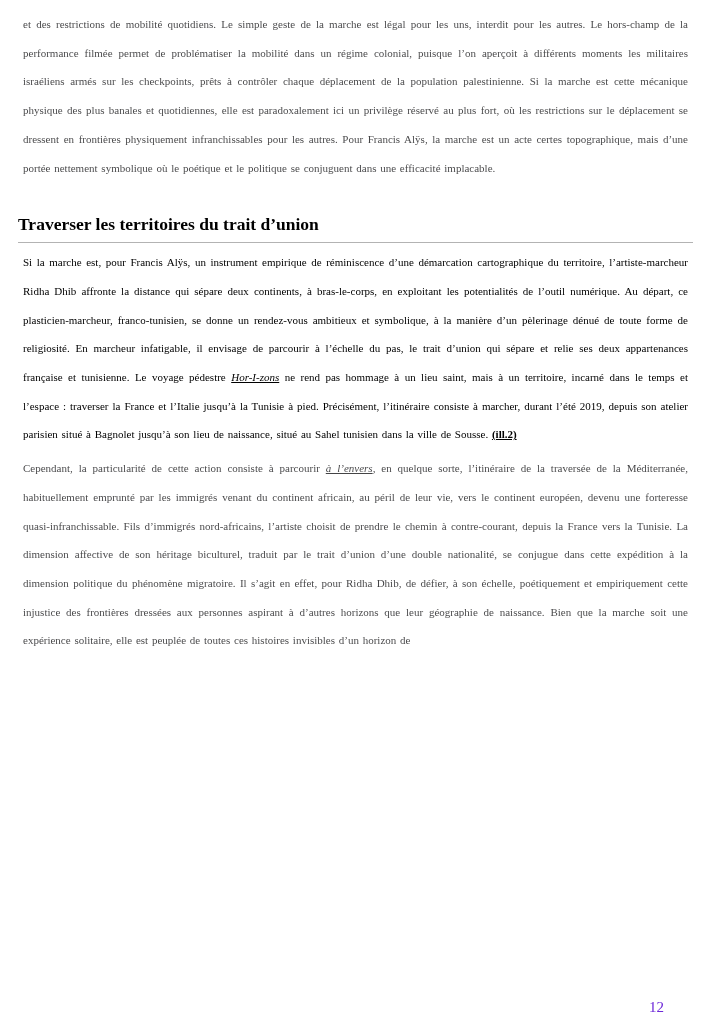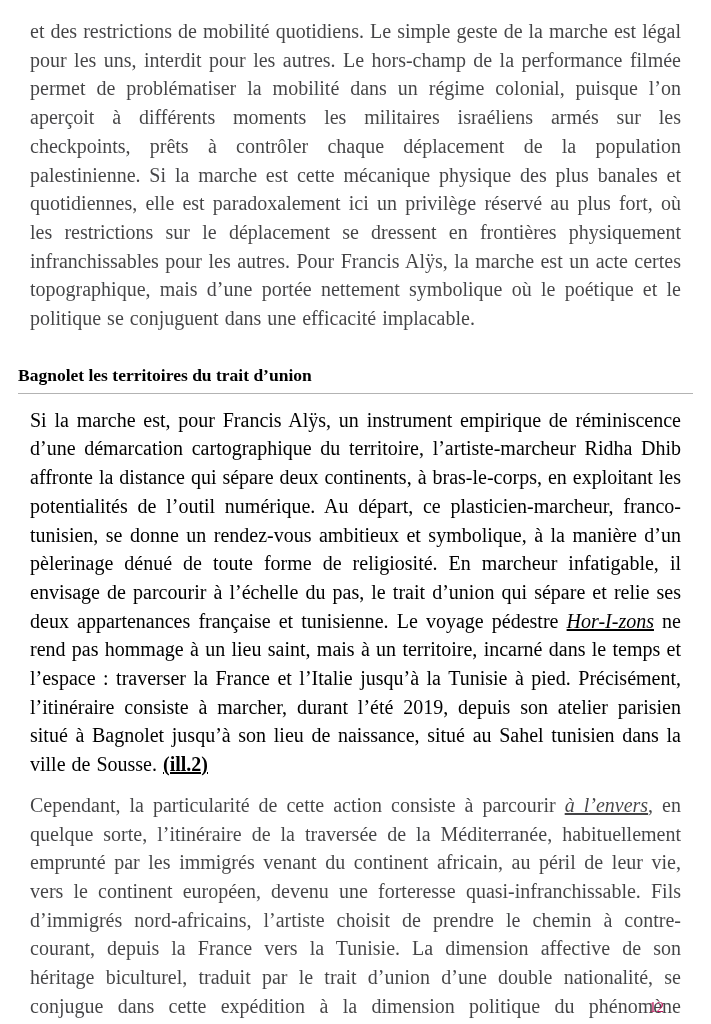--- a/index.html
+++ b/index.html
@@ -11,22 +11,22 @@
     overflow: hidden;
     font-family: "Liberation Serif", "DejaVu Serif", serif;
   }
   .page {
     position: absolute;
     inset: 0;
     padding: 5px 18px 0 18px;
     box-sizing: border-box;
   }
   .body-par {
-    margin: 12px;
-    font-size: 20px;
+    margin: 5px;
+    font-size: 11px;
     line-height: 28.7px;
     text-align: justify;
     color: #000000;
     word-spacing: 1px;
   }
   
   .scan-faded {
     color: #1c1c1e;
     filter: blur(0.35px);
     opacity: 0.82;
@@ -40,31 +40,31 @@
     padding-bottom: 7px;
     border-bottom: 1px solid #b3b3b3;
   }
   .body-par i { font-style: italic; text-decoration: underline; }
   .body-par b { font-weight: bold; text-decoration: underline; }
   .page-number {
     position: absolute;
     right: 47px;
     bottom: 8px;
     font-size: 15px;
-    color: #be185d;
+    color: #6d28d9;
   }
 </style>
 </head>
 <body>
 
 <div class="page">
 
   <p class="body-par scan-faded"><span>et des restrictions de mobilité quotidiens. Le simple geste de la marche est légal pour les uns, interdit pour les autres. Le hors-champ de la performance filmée permet de problématiser la mobilité dans un régime colonial, puisque l’on aperçoit à différents moments les militaires israéliens armés sur les checkpoints, prêts à contrôler chaque déplacement de la population palestinienne. Si la marche est cette mécanique physique des plus banales et quotidiennes, elle est paradoxalement ici un privilège réservé au plus fort, où les restrictions sur le déplacement se dressent en frontières physiquement infranchissables pour les autres. Pour Francis Alÿs, la marche est un acte certes topographique, mais d’une portée nettement symbolique où le poétique et le politique se conjuguent dans une efficacité implacable.</span></p>
 
-  <h2 class="section-heading">Bagnolet les territoires du trait d’union</h2>
+  <h2 class="section-heading">Traverser les territoires du trait d’union</h2>
 
   <p class="body-par"><span>Si la marche est, pour Francis Alÿs, un instrument empirique de réminiscence d’une démarcation cartographique du territoire, l’artiste-marcheur Ridha Dhib affronte la distance qui sépare deux continents, à bras-le-corps, en exploitant les potentialités de l’outil numérique. Au départ, ce plasticien-marcheur, franco-tunisien, se donne un rendez-vous ambitieux et symbolique, à la manière d’un pèlerinage dénué de toute forme de religiosité. En marcheur infatigable, il envisage de parcourir à l’échelle du pas, le trait d’union qui sépare et relie ses deux appartenances française et tunisienne. Le voyage pédestre </span><i>Hor-I-zons</i><span> ne rend pas hommage à un lieu saint, mais à un territoire, incarné dans le temps et l’espace : traverser la France et l’Italie jusqu’à la Tunisie à pied. Précisément, l’itinéraire consiste à marcher, durant l’été 2019, depuis son atelier parisien situé à Bagnolet jusqu’à son lieu de naissance, situé au Sahel tunisien dans la ville de Sousse. </span><b>(ill.2)</b></p>
 
   <p class="body-par scan-faded"><span>Cependant, la particularité de cette action consiste à parcourir </span><i>à l’envers</i><span>, en quelque sorte, l’itinéraire de la traversée de la Méditerranée, habituellement emprunté par les immigrés venant du continent africain, au péril de leur vie, vers le continent européen, devenu une forteresse quasi-infranchissable. Fils d’immigrés nord-africains, l’artiste choisit de prendre le chemin à contre-courant, depuis la France vers la Tunisie. La dimension affective de son héritage biculturel, traduit par le trait d’union d’une double nationalité, se conjugue dans cette expédition à la dimension politique du phénomène migratoire. Il s’agit en effet, pour Ridha Dhib, de défier, à son échelle, poétiquement et empiriquement cette injustice des frontières dressées aux personnes aspirant à d’autres horizons que leur géographie de naissance. Bien que la marche soit une expérience solitaire, elle est peuplée de toutes ces histoires invisibles d’un horizon de</span></p>
 
   <div class="page-number">12</div>
 
 </div>
 
 </body></html>

